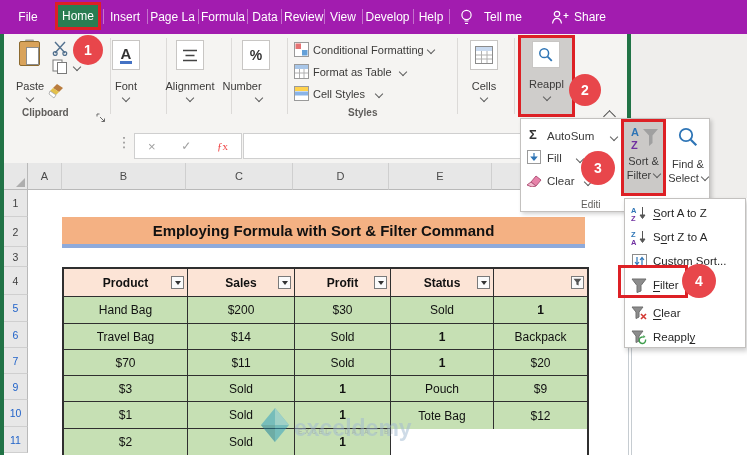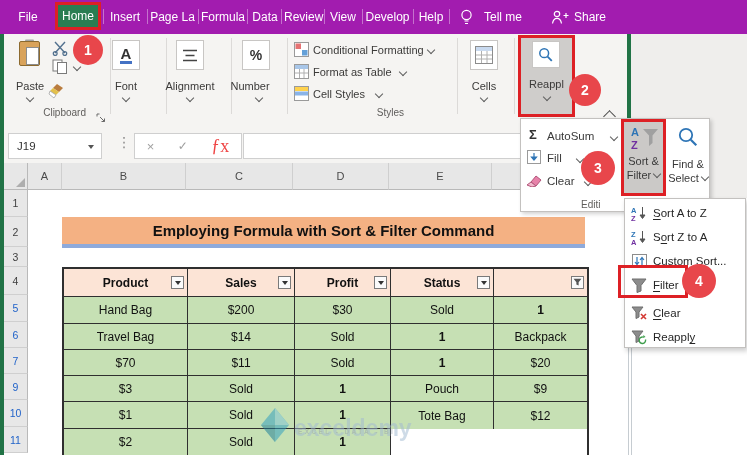--- a/index.html
+++ b/index.html
@@ -9,21 +9,21 @@
   .titlebar{position:absolute;left:0;top:0;width:747px;height:34px;background:#a21caf;}
   .tab{position:absolute;top:0;height:34px;line-height:34px;color:#fff;font-size:12px;text-align:center;cursor:default;}
   .tab.home{top:3px;height:26px;line-height:26px;background:#2a7d52;}
   .tsep{position:absolute;top:9px;height:15px;width:1px;background:rgba(255,255,255,.38);}
   .anno-box{position:absolute;border:3px solid #dd2025;box-sizing:border-box;}
   
   .ribbon{position:absolute;left:4px;top:34px;width:623px;height:91px;background:#f5f4f2;border-bottom:1px solid #e0deda;}
   .rsep{position:absolute;top:4px;height:76px;width:1px;background:#dcdad8;}
   .bigbox{position:absolute;width:28px;height:30px;background:#fff;border:1px solid #c8c6c4;box-sizing:border-box;display:flex;align-items:center;justify-content:center;}
   .blabel{position:absolute;font-size:11px;color:#3b3a39;text-align:center;}
-  .glabel{position:absolute;font-size:10px;color:#5f5d5b;text-align:right;}
+  .glabel{position:absolute;font-size:10px;color:#5f5d5b;text-align:left;font-weight:bold;}
   .slabel{position:absolute;font-size:11px;color:#3b3a39;white-space:nowrap;}
   .chev{position:absolute;width:5px;height:5px;border-right:1.4px solid #5f5f5f;border-bottom:1.4px solid #5f5f5f;transform:rotate(45deg);}
   .chev.up{transform:rotate(-135deg);border-color:#4a4a4a;}
   .chev.inline{position:relative;display:inline-block;margin-left:3px;top:-2px;}
   .fontA{font-weight:bold;font-size:15px;color:#333;border-bottom:3px solid #4472c4;line-height:15px;padding:0 1px;}
   .pct{font-weight:bold;font-size:14px;color:#333;}
   .editbtn{position:absolute;border:3px solid #dd2025;background:#cfcdcb;box-sizing:border-box;}
   .circle{position:absolute;background:#e8464b;border-radius:50%;color:#fff;font-weight:bold;display:flex;align-items:center;justify-content:center;z-index:9;font-size:14px;}
   
   .fbar{position:absolute;left:4px;top:125px;width:623px;height:38px;background:#f5f4f2;border-bottom:1px solid #d8d6d3;}
@@ -163,21 +163,21 @@
           <path d="M1 1.5h14M3.5 6.5h9M1 11.5h14" stroke="#444" stroke-width="1.6"></path>
         </svg>
     </div>
     <div class="blabel" style="left:160px;top:46px;width:52px">Alignment</div>
     <i class="chev" style="left:183px;top:61px"></i>
     <i class="rsep" style="left:227px"></i>
 
     <div class="bigbox" style="left:238px;top:6px">
         <span class="pct">%</span>
       </div>
-    <div class="blabel" style="left:224px;top:46px;width:44px">Number</div>
+    <div class="blabel" style="left:216px;top:46px;width:44px">Number</div>
     <i class="chev" style="left:252px;top:61px"></i>
     <i class="rsep" style="left:283px"></i>
 
     <span class="abs" style="left:290px;top:8px">
       <svg width="15" height="15" viewBox="0 0 15 15">
           <rect x="0.5" y="0.5" width="14" height="14" fill="#fff" stroke="#9a9a9a"></rect>
           <rect x="1.5" y="1.5" width="5.5" height="5.5" fill="#e57373"></rect>
           <rect x="8" y="8" width="5.5" height="5.5" fill="#64a0d8"></rect>
         </svg>
     </span>
@@ -225,29 +225,25 @@
       <div class="blabel" style="left:0;top:40px;width:51px">Reappl</div>
       <i class="chev" style="left:23px;top:56px"></i>
     </div>
     <i class="chev up" style="left:601px;top:78px;width:8px;height:8px"></i>
   </div>
   <div class="vgreen"></div>
   <div class="grayzone" style="left:631px;top:34px;width:116px;height:84px;z-index:1"></div>
   <div class="grayzone" style="left:710px;top:118px;width:37px;height:80px;z-index:4"></div>
 
   <div class="fbar">
-    <div class="whitebox" style="left:4px;top:8px;width:94px;height:26px">
-      <span class="abs" style="left:8px;top:6px;font-size:11.5px;color:#333">J19</span>
-      <span class="tri abs" style="right:7px;top:11px"></span>
-    </div>
     <span class="abs" style="left:113px;top:9px;font-size:14px;color:#8a8a8a">⋮</span>
     <div class="whitebox" style="left:130px;top:8px;width:108px;height:26px;display:flex;align-items:center;justify-content:space-around">
       <span style="font-size:13px;color:#a0a0a0">×</span>
       <span style="font-size:12px;color:#a0a0a0">✓</span>
-      <span style="font-size:18px;color:#ef4444;font-family:'Liberation Serif',serif">ƒx</span>
+      <span style="font-size:11px;color:#ef4444;font-family:'Liberation Serif',serif">ƒx</span>
     </div>
     <div class="whitebox" style="left:239px;top:8px;width:384px;height:26px"><span style="font-size:11.5px"></span></div>
   </div>
 
   <div class="sheetbg"></div>
   <div class="corner">
       <i></i>
     </div>
   <div class="chead" style="left:28px;width:34px">A</div>
   <div class="chead" style="left:62px;width:124px">B</div>

